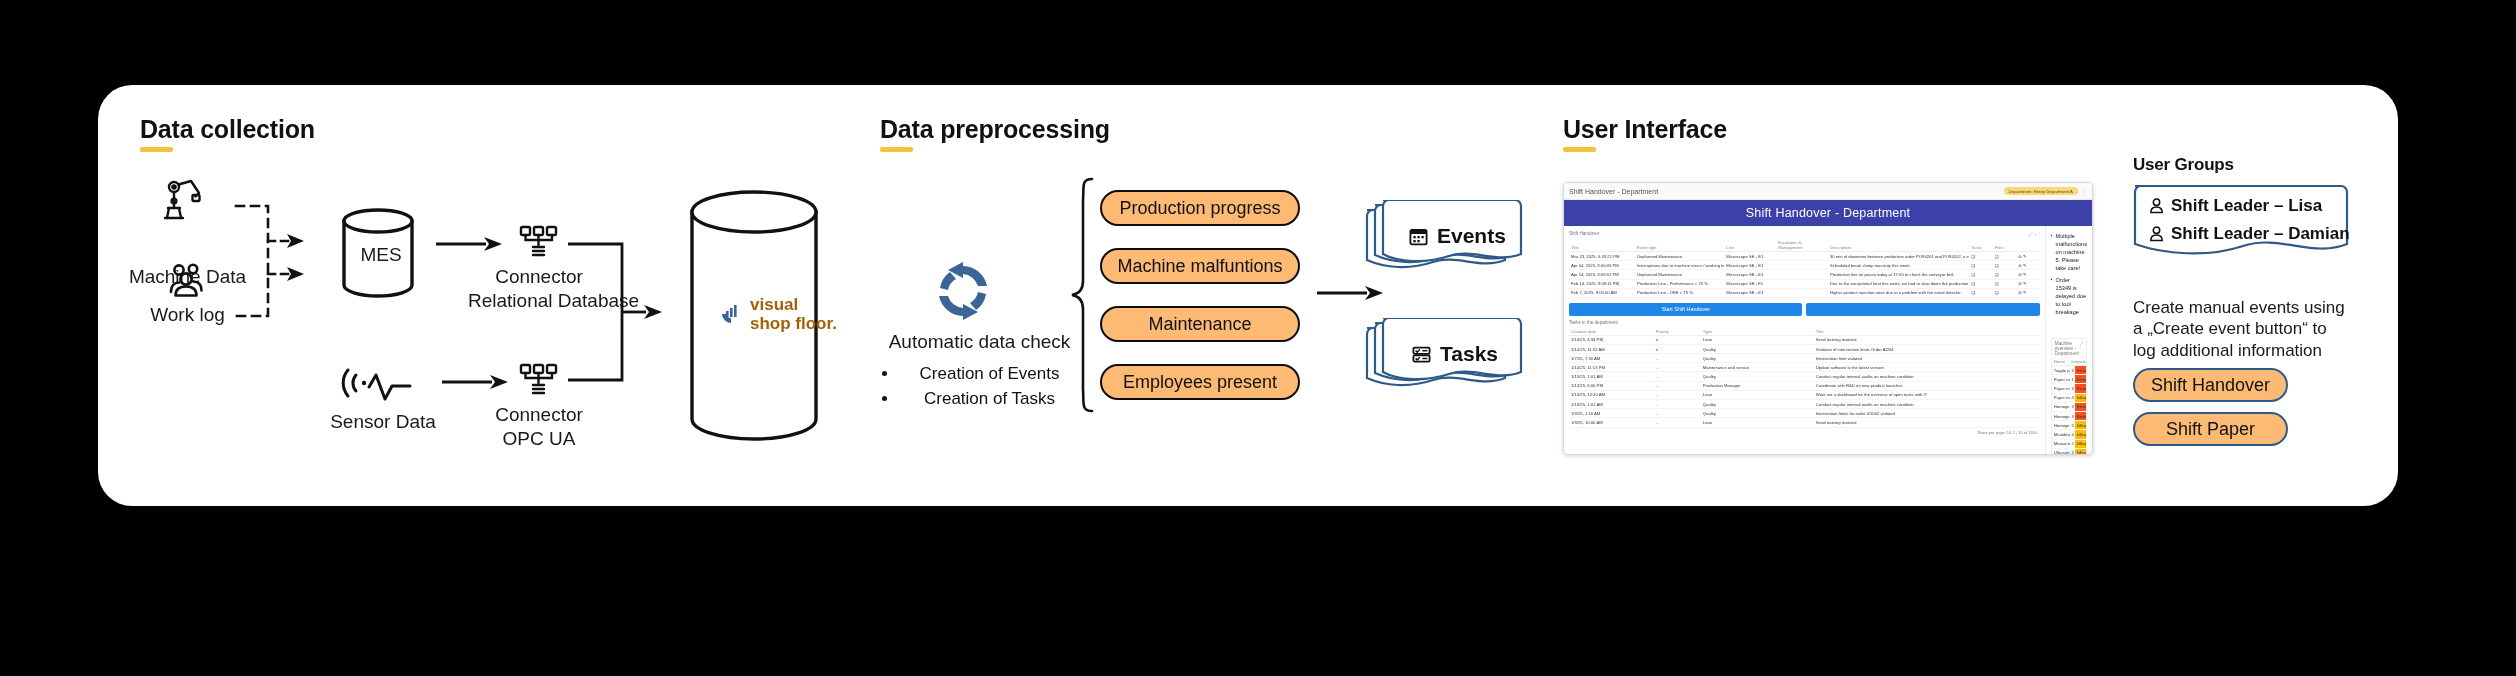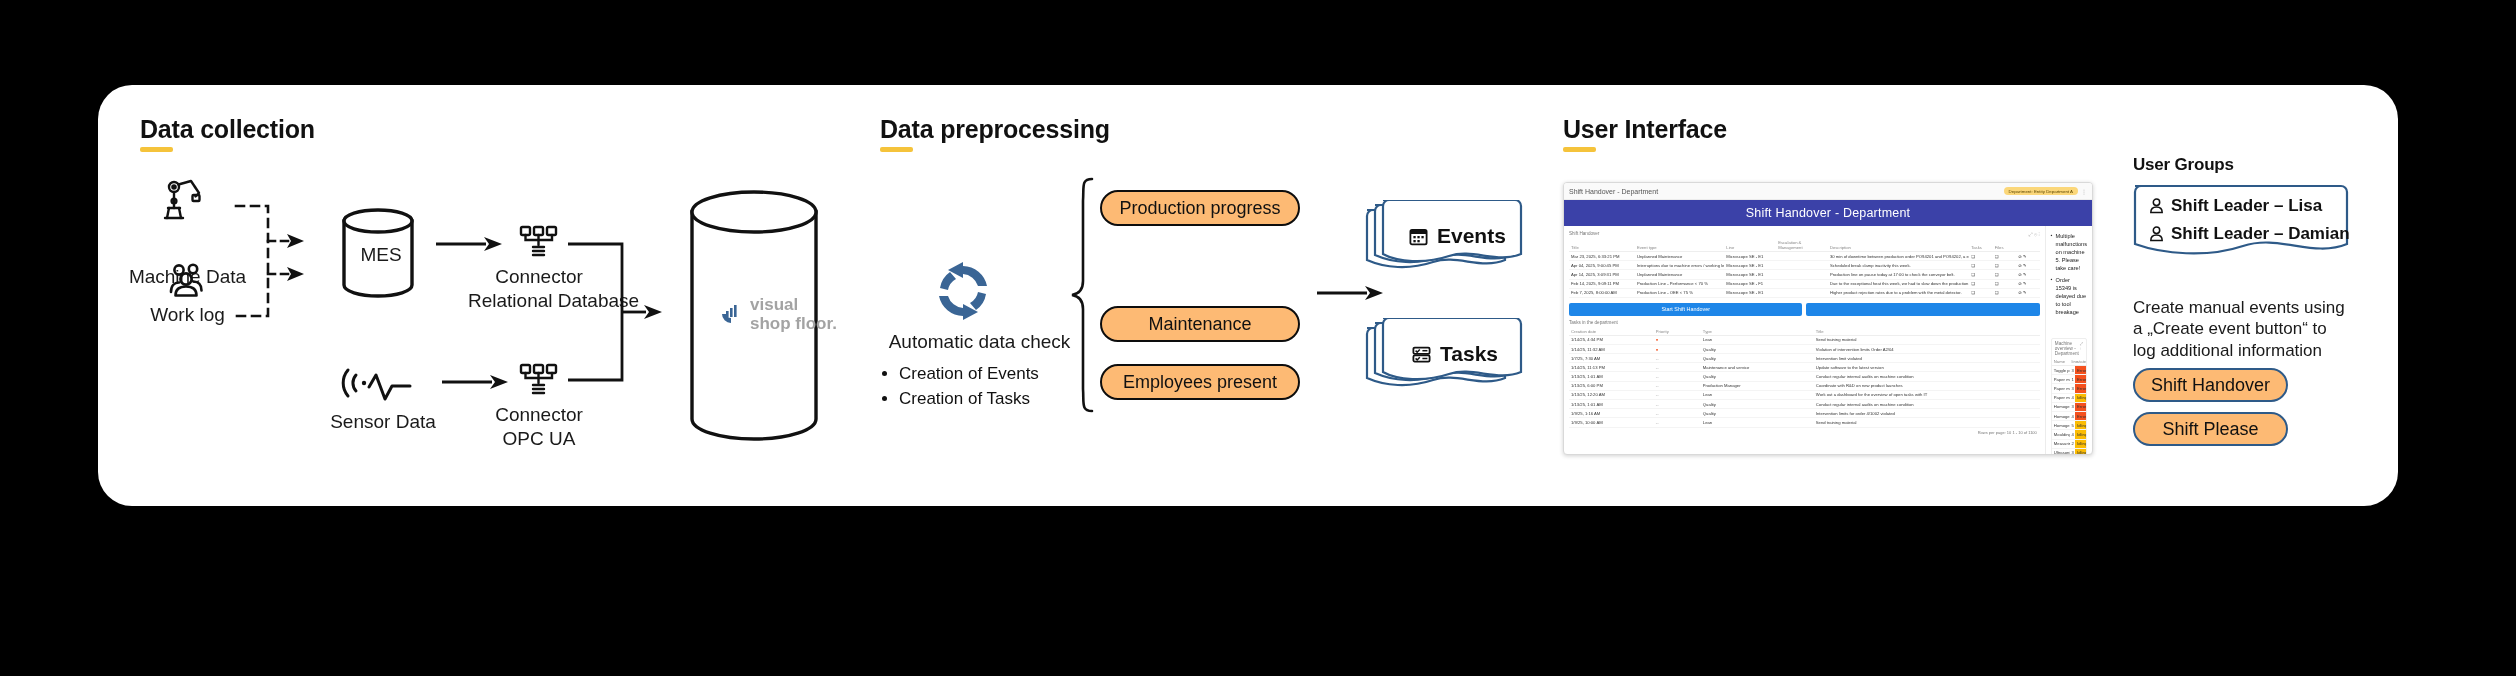--- a/index.html
+++ b/index.html
@@ -142,23 +142,23 @@
   
   .ug-box { position:absolute; }
   .ug-item {
     display:flex; align-items:center; gap:7px;
     font-size:17px; color:#111; white-space:nowrap;
   }
   .vsf {
     position:absolute; display:flex; align-items:center; gap:6px;
   }
   .vsf-txt {
-    font-size:17px; font-weight:bold; color:#a3a3a3; line-height:1.12;
-  }
-  .bullets { position:absolute; font-size:17px; color:#111; line-height:1.45; }
+    font-size:17px; font-weight:bold; color:#a16207; line-height:1.12;
+  }
+  .bullets { position:absolute; font-size:17px; color:#111; line-height:1.45;text-align:center; }
   .bullets li { margin:0; }
   .bullets ul { margin:0; padding-left:19px; }
 </style>
 </head>
 <body>
 
 <div id="canvas">
   <div class="panel"></div>
 
   <div class="sec-head" style="left:140px; top:115px;">Data collection</div>
@@ -303,20 +303,23 @@
       <li>Creation of Tasks</li>
     </ul>
   </div>
 
   <svg class="arrow-svg" style="left:1068px; top:175px;" width="30" height="240" viewBox="0 0 30 240">
     <path d="M24 4 C13 4 16 12 15 26 L15 106 C15 116 10 119 4 120 C10 121 15 124 15 134 L15 214 C16 228 13 236 24 236" fill="none" stroke="#111" stroke-width="2.6" stroke-linecap="round"></path>
   </svg>
 
   <div class="pill" style="left:1100px; top:190px; width:200px; height:36px;">
     <span>Production progress</span>
+  </div>
+  <div class="pill" style="left:1100px; top:248px; width:200px; height:36px;">
+    <span>Machine malfuntions</span>
   </div>
   <div class="pill" style="left:1100px; top:306px; width:200px; height:36px;">
     <span>Maintenance</span>
   </div>
   <div class="pill" style="left:1100px; top:364px; width:200px; height:36px;">
     <span>Employees present</span>
   </div>
 
   <svg class="arrow-svg" style="left:1315px; top:283px;" width="74" height="20" viewBox="0 0 74 20">
     <line x1="2" y1="10" x2="52" y2="10" stroke="#111" stroke-width="2.8"></line>
@@ -650,15 +653,15 @@
       <span>Shift Leader – Damian</span>
     </div>
   </div>
 
   <div class="lbl lbl-l" style="left:2133px; top:297px; width:220px; font-size:17px;">Create manual events using a „Create event button“ to log additional information</div>
 
   <div class="pill pill-blue" style="left:2133px; top:368px; width:155px; height:34px;">
     <span>Shift Handover</span>
   </div>
   <div class="pill pill-blue" style="left:2133px; top:412px; width:155px; height:34px;">
-    <span>Shift Please</span>
+    <span>Shift Paper</span>
   </div>
 </div>
 
 </body></html>

